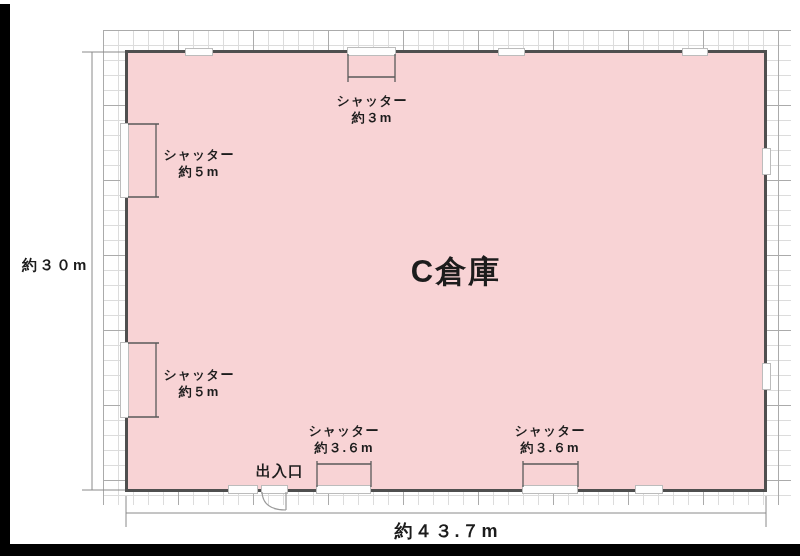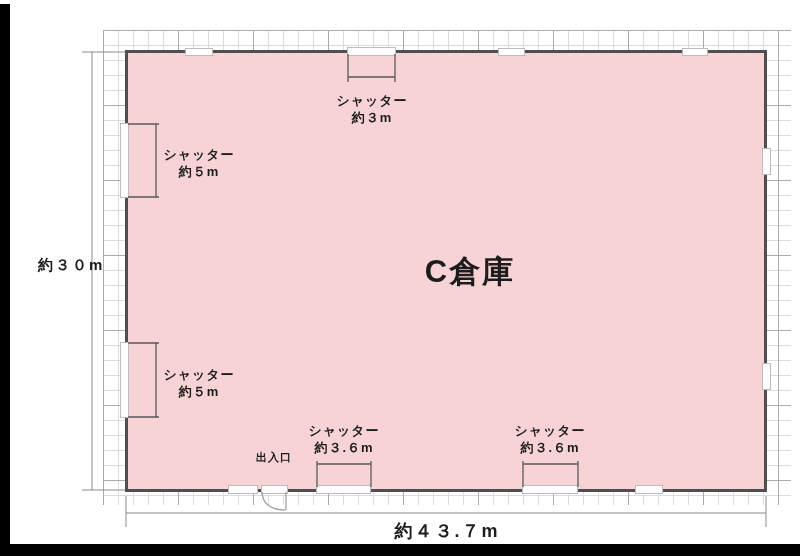--- a/index.html
+++ b/index.html
@@ -53,23 +53,23 @@
   
   .lbl{position:absolute;font-weight:bold;color:#1c1c1c;white-space:nowrap;}
   .shutter-label{text-align:center;font-size:13px;line-height:17px;letter-spacing:1px;
                  transform:translateX(-50%);}
   #lbl-shutter-top{left:372px;top:92px;}
   #lbl-shutter-l1{left:199px;top:146px;}
   #lbl-shutter-l2{left:199px;top:366px;}
   #lbl-shutter-b1{left:344px;top:422px;}
   #lbl-shutter-b2{left:550px;top:422px;}
 
-  #lbl-entrance{left:256px;top:450px;font-size:11px;letter-spacing:1px;}
-  #lbl-title{left:470px;top:251px;transform:translateX(-50%);font-size:31px;letter-spacing:2px;}
-  #lbl-dim-height{left:38px;top:256px;font-size:15px;letter-spacing:2px;}
+  #lbl-entrance{left:256px;top:462px;font-size:15px;letter-spacing:1px;}
+  #lbl-title{left:456px;top:251px;transform:translateX(-50%);font-size:31px;letter-spacing:2px;}
+  #lbl-dim-height{left:22px;top:256px;font-size:15px;letter-spacing:2px;}
   #lbl-dim-width{left:447px;top:519px;transform:translateX(-50%);font-size:18px;letter-spacing:2px;}
 </style>
 </head>
 <body>
 
 <div id="stage">
 
   <div id="grid"></div>
 
   <div id="building"></div>

